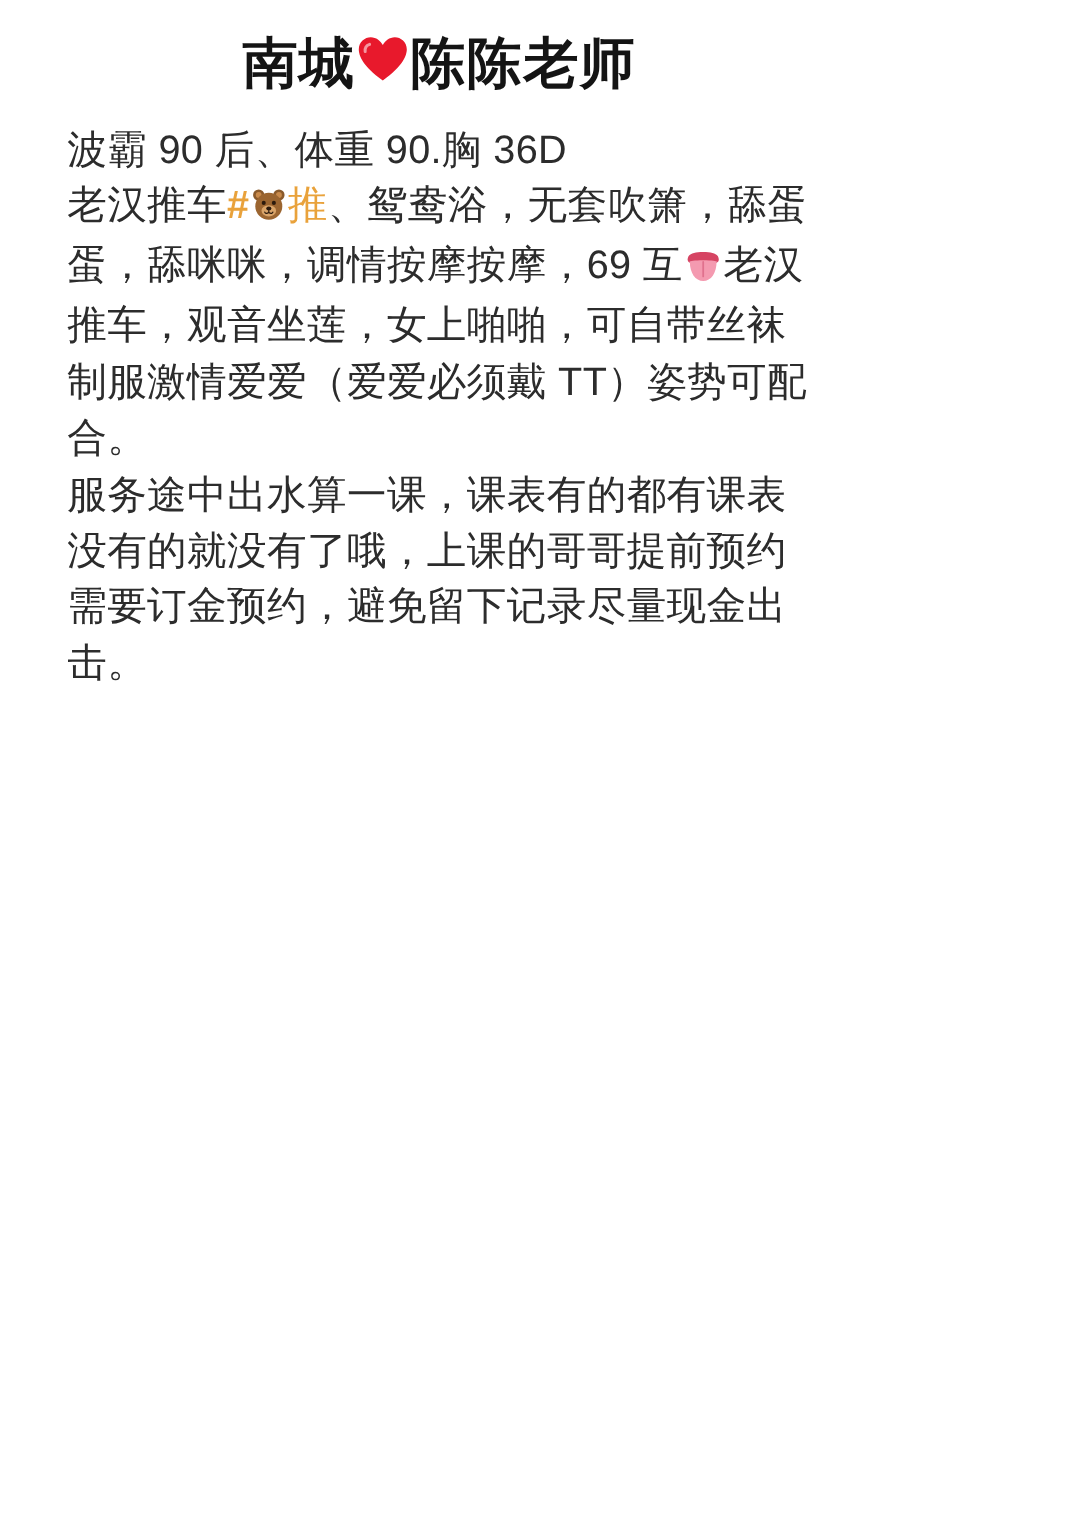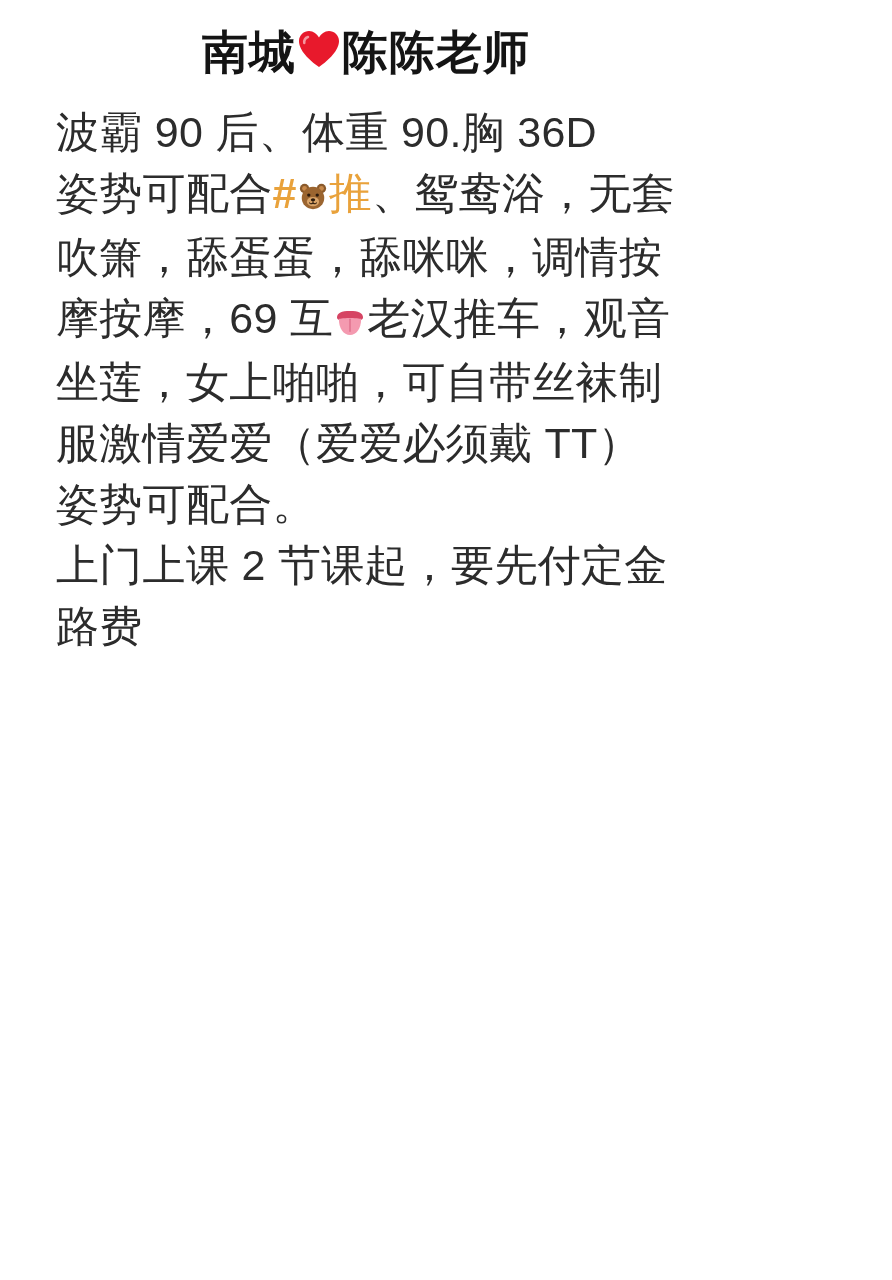--- a/index.html
+++ b/index.html
@@ -30,21 +30,21 @@
     color: #141414;
     margin: 6px 0 18px 0;
     white-space: nowrap;
   }
   .heart {
     display: inline-block;
     vertical-align: -2px;
     margin: 0 2px;
   }
   .body-text {
-    font-size: 43px;
+    font-size: 33px;
     line-height: 1.42;
     color: #2c2c2c;
     letter-spacing: 0.3px;
   }
   .line {
     white-space: normal;
     word-break: break-word;
   }
   .hash {
     color: #e9a23b;
@@ -71,21 +71,21 @@
         <path d="M10 7 C7 8 6 10.5 6.3 13" stroke="#ffffff" stroke-width="2.5" fill="none" stroke-linecap="round" opacity="0.55"></path>
       </svg>
     </span><span>陈陈老师</span>
   </div>
 
   <div class="body-text">
 
     <div class="line">波霸 90 后、体重 90.胸 36D</div>
 
     <div class="line">
-      <span>姿势可配合</span><span class="hash">#</span><span class="emoji">
+      <span>老汉推车</span><span class="hash">#</span><span class="emoji">
         <svg width="30" height="30" viewBox="0 0 32 32" aria-hidden="true">
           <circle cx="7" cy="8" r="5" fill="#8a5a2b"></circle>
           <circle cx="25" cy="8" r="5" fill="#8a5a2b"></circle>
           <circle cx="7" cy="8" r="2.6" fill="#c98a4b"></circle>
           <circle cx="25" cy="8" r="2.6" fill="#c98a4b"></circle>
           <circle cx="16" cy="18" r="12" fill="#9b6530"></circle>
           <ellipse cx="16" cy="22" rx="6.5" ry="5" fill="#d9a469"></ellipse>
           <circle cx="11.5" cy="15" r="1.8" fill="#2b1a0d"></circle>
           <circle cx="20.5" cy="15" r="1.8" fill="#2b1a0d"></circle>
           <ellipse cx="16" cy="20" rx="2.3" ry="1.7" fill="#2b1a0d"></ellipse>
@@ -93,16 +93,16 @@
         </svg>
       </span><span class="tag-word">推</span><span>、鸳鸯浴，无套吹箫，舔蛋蛋，舔咪咪，调情按摩按摩，69 互</span><span class="emoji">
         <svg width="32" height="26" viewBox="0 0 34 28" aria-hidden="true">
           <path d="M3 8 C3 3 8 1 17 1 C26 1 31 3 31 8 C31 10 29 11 27 11 L7 11 C5 11 3 10 3 8 Z" fill="#d64463"></path>
           <path d="M5 9.5 C5 9.5 9 8.5 17 8.5 C25 8.5 29 9.5 29 9.5 C29 20 24 27 17 27 C10 27 5 20 5 9.5 Z" fill="#f49ab0"></path>
           <path d="M17 10 L17 23" stroke="#e0718d" stroke-width="1.6" stroke-linecap="round"></path>
         </svg>
       </span><span>老汉推车，观音坐莲，女上啪啪，可自带丝袜制服激情爱爱（爱爱必须戴 TT）姿势可配合。</span>
     </div>
 
-    <div class="line">上门上课 2 节课起，要先付定金路费</div>
+    <div class="line">服务途中出水算一课，课表有的都有课表没有的就没有了哦，上课的哥哥提前预约需要订金预约，避免留下记录尽量现金出击。</div>
 
   </div>
 </div>
 
 </body></html>

